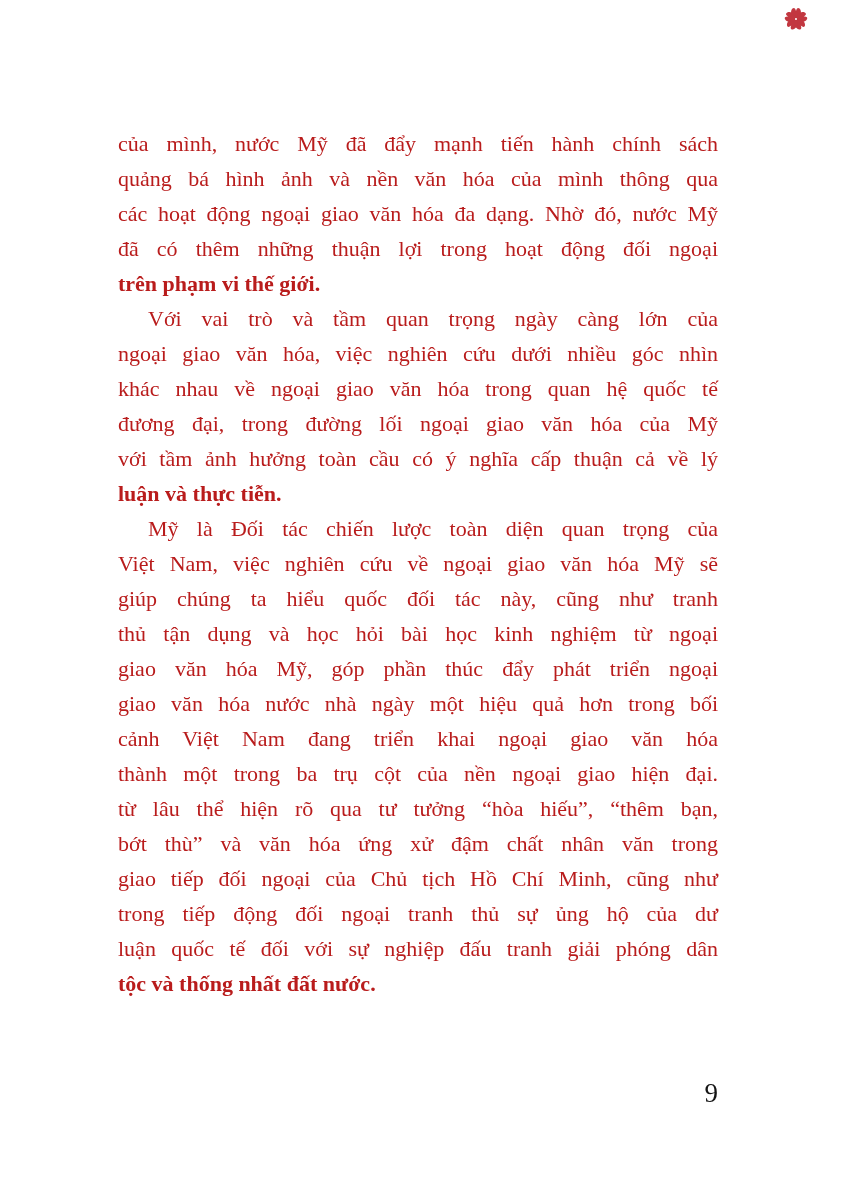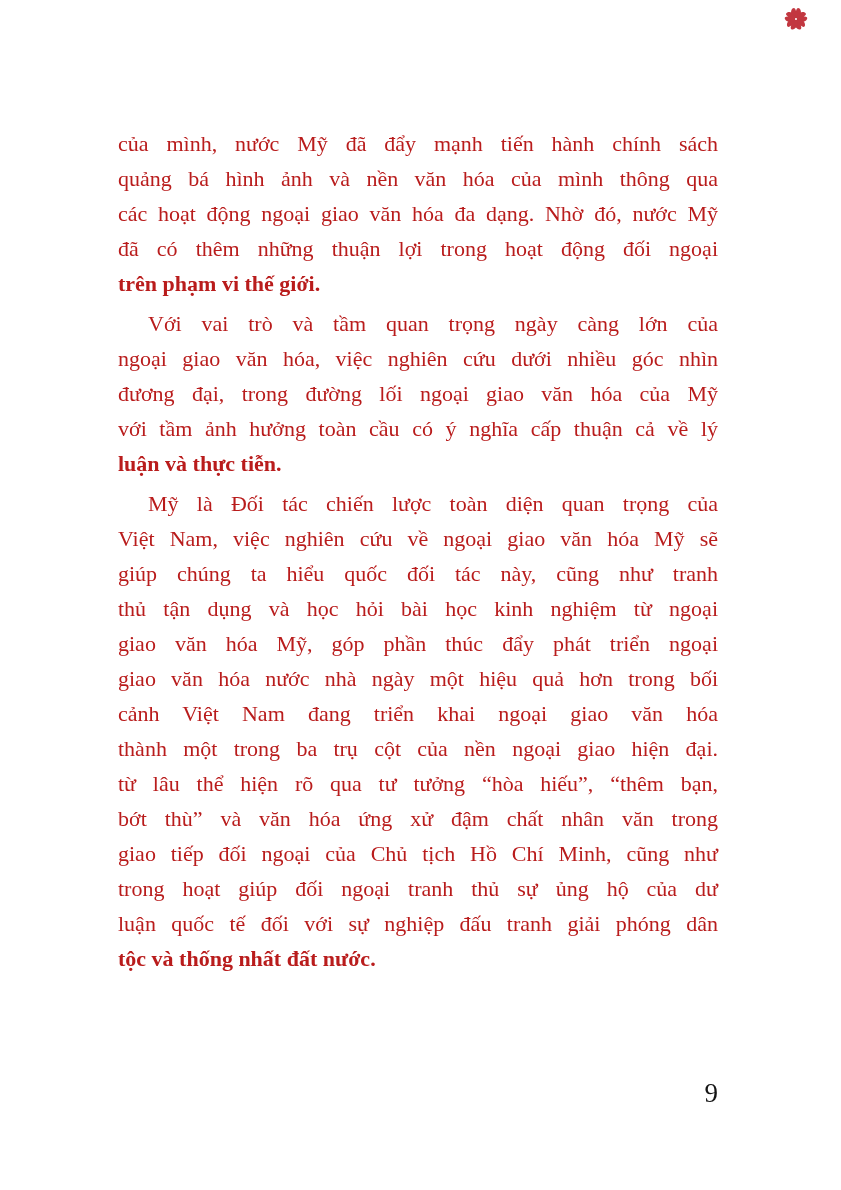--- a/index.html
+++ b/index.html
@@ -26,21 +26,21 @@
   .textblock {
     position: absolute;
     left: 118px;
     top: 126px;
     width: 600px;
     font-size: 22px;
     line-height: 35px;
     color: #b91c1c;
   }
   .para { margin: 0; }
-  .para + .para { margin-top: 5px; }
+  .para + .para { }
   .line {
     text-align: justify;
     text-align-last: justify;
   }
   .line.first { text-indent: 30px; }
   .line.plast { text-align-last: left; font-weight: bold; }
   .pageno {
     position: absolute;
     left: 118px;
     top: 1078px;
@@ -83,38 +83,39 @@
       <div class="line">của mình, nước Mỹ đã đẩy mạnh tiến hành chính sách</div>
       <div class="line">quảng bá hình ảnh và nền văn hóa của mình thông qua</div>
       <div class="line">các hoạt động ngoại giao văn hóa đa dạng. Nhờ đó, nước Mỹ</div>
       <div class="line">đã có thêm những thuận lợi trong hoạt động đối ngoại</div>
       <div class="line plast">trên phạm vi thế giới.</div>
     </div>
 
     <div class="para">
       <div class="line first">Với vai trò và tầm quan trọng ngày càng lớn của</div>
       <div class="line">ngoại giao văn hóa, việc nghiên cứu dưới nhiều góc nhìn</div>
+      <div class="line">khác nhau về ngoại giao văn hóa trong quan hệ quốc tế</div>
       <div class="line">đương đại, trong đường lối ngoại giao văn hóa của Mỹ</div>
       <div class="line">với tầm ảnh hưởng toàn cầu có ý nghĩa cấp thuận cả về lý</div>
       <div class="line plast">luận và thực tiễn.</div>
     </div>
 
     <div class="para">
       <div class="line first">Mỹ là Đối tác chiến lược toàn diện quan trọng của</div>
       <div class="line">Việt Nam, việc nghiên cứu về ngoại giao văn hóa Mỹ sẽ</div>
       <div class="line">giúp chúng ta hiểu quốc đối tác này, cũng như tranh</div>
       <div class="line">thủ tận dụng và học hỏi bài học kinh nghiệm từ ngoại</div>
       <div class="line">giao văn hóa Mỹ, góp phần thúc đẩy phát triển ngoại</div>
       <div class="line">giao văn hóa nước nhà ngày một hiệu quả hơn trong bối</div>
       <div class="line">cảnh Việt Nam đang triển khai ngoại giao văn hóa</div>
       <div class="line">thành một trong ba trụ cột của nền ngoại giao hiện đại.</div>
       <div class="line">từ lâu thể hiện rõ qua tư tưởng “hòa hiếu”, “thêm bạn,</div>
       <div class="line">bớt thù” và văn hóa ứng xử đậm chất nhân văn trong</div>
       <div class="line">giao tiếp đối ngoại của Chủ tịch Hồ Chí Minh, cũng như</div>
-      <div class="line">trong hoạt giúp đối ngoại tranh thủ sự ủng hộ của dư</div>
+      <div class="line">trong tiếp động đối ngoại tranh thủ sự ủng hộ của dư</div>
       <div class="line">luận quốc tế đối với sự nghiệp đấu tranh giải phóng dân</div>
       <div class="line plast">tộc và thống nhất đất nước.</div>
     </div>
 
   </div>
 
   <div class="pageno">9</div>
 
 </div>
 

